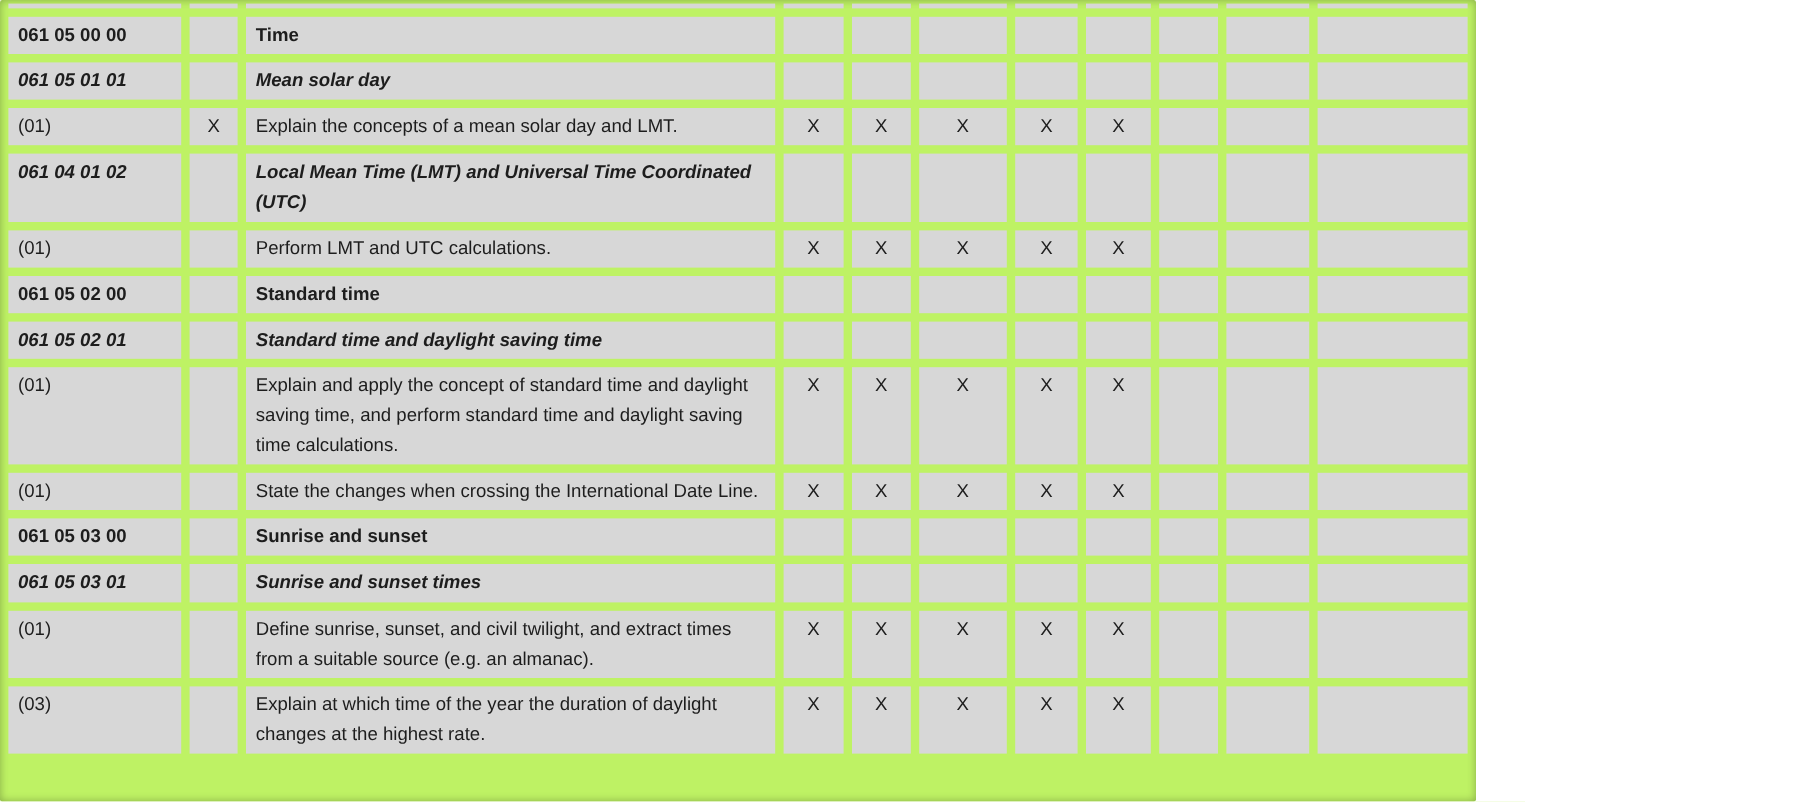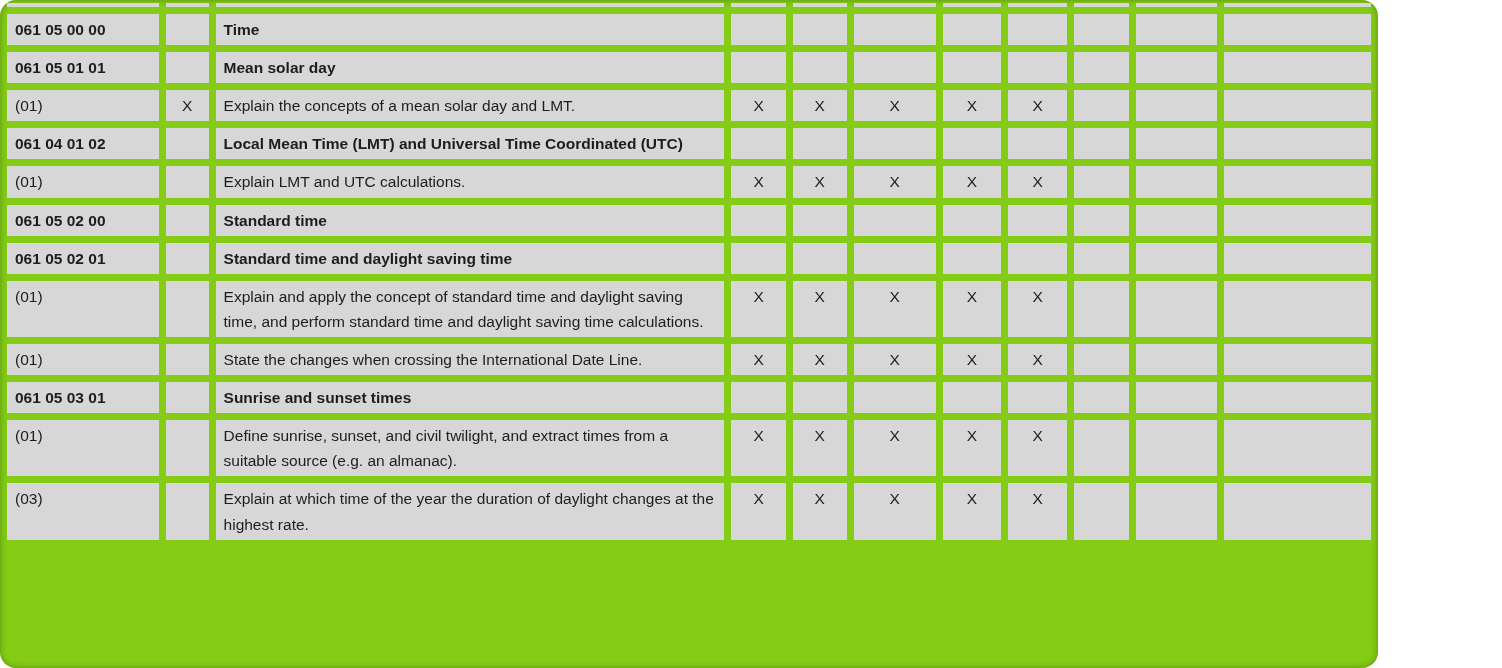--- a/index.html
+++ b/index.html
@@ -2,26 +2,26 @@
 <html><head>
 <meta charset="utf-8">
 <style>
   html, body {
     margin: 0; padding: 0;
     background: #ffffff;
     font-family: "Liberation Sans", "DejaVu Sans", sans-serif;
   }
   .page {
     position: relative;
-    width: 1378px;
+    width: 1230px;
     height: 668px;
     overflow: hidden;
-    background: #84cc16;
+    background: #bef264;
     box-shadow: inset 0 0 7px rgba(0,0,0,0.30);
-    border-radius: 16px;
+    border-radius: 2px;
     box-sizing: border-box;
   }
   table.syllabus {
     border-collapse: separate;
     border-spacing: 7px;
     margin-left: 0px;
     margin-top: -4px;
     table-layout: fixed;
   }
   table.syllabus td {
@@ -33,21 +33,21 @@
     padding: 3px 8px;
     overflow: hidden;
   }
   tr.partial td {
     height: 4px;
     padding: 0;
   }
   td.code-cell { padding-left: 10px; white-space: nowrap; }
   td.ref-cell, td.mark-cell { text-align: center; padding-left: 2px; padding-right: 2px; }
   tr.chapter td.code-cell, tr.chapter td.text-cell { font-weight: 700; }
-  tr.subchapter td.code-cell, tr.subchapter td.text-cell { font-weight: 700; }
+  tr.subchapter td.code-cell, tr.subchapter td.text-cell { font-weight: 700; font-style: italic; }
   tr.lo td { font-weight: 400; }
 </style>
 </head>
 <body>
 
 <div class="page">
   <table class="syllabus">
     <colgroup>
       <col style="width:157px">
       <col style="width:45px">
@@ -123,21 +123,21 @@
     <td class="mark-cell"></td>
     <td class="mark-cell"></td>
     <td class="mark-cell"></td>
     <td class="mark-cell"></td>
     <td class="mark-cell"></td>
     <td class="mark-cell"></td>
   </tr>
         <tr class="lo">
     <td class="code-cell">(01)</td>
     <td class="ref-cell"></td>
-    <td class="text-cell">Explain LMT and UTC calculations.</td>
+    <td class="text-cell">Perform LMT and UTC calculations.</td>
     <td class="mark-cell">X</td>
     <td class="mark-cell">X</td>
     <td class="mark-cell">X</td>
     <td class="mark-cell">X</td>
     <td class="mark-cell">X</td>
     <td class="mark-cell"></td>
     <td class="mark-cell"></td>
     <td class="mark-cell"></td>
   </tr>
         <tr class="chapter">
@@ -181,20 +181,33 @@
   </tr>
         <tr class="lo">
     <td class="code-cell">(01)</td>
     <td class="ref-cell"></td>
     <td class="text-cell">State the changes when crossing the International Date Line.</td>
     <td class="mark-cell">X</td>
     <td class="mark-cell">X</td>
     <td class="mark-cell">X</td>
     <td class="mark-cell">X</td>
     <td class="mark-cell">X</td>
+    <td class="mark-cell"></td>
+    <td class="mark-cell"></td>
+    <td class="mark-cell"></td>
+  </tr>
+        <tr class="chapter">
+    <td class="code-cell">061 05 03 00</td>
+    <td class="ref-cell"></td>
+    <td class="text-cell">Sunrise and sunset</td>
+    <td class="mark-cell"></td>
+    <td class="mark-cell"></td>
+    <td class="mark-cell"></td>
+    <td class="mark-cell"></td>
+    <td class="mark-cell"></td>
     <td class="mark-cell"></td>
     <td class="mark-cell"></td>
     <td class="mark-cell"></td>
   </tr>
         <tr class="subchapter">
     <td class="code-cell">061 05 03 01</td>
     <td class="ref-cell"></td>
     <td class="text-cell">Sunrise and sunset times</td>
     <td class="mark-cell"></td>
     <td class="mark-cell"></td>

